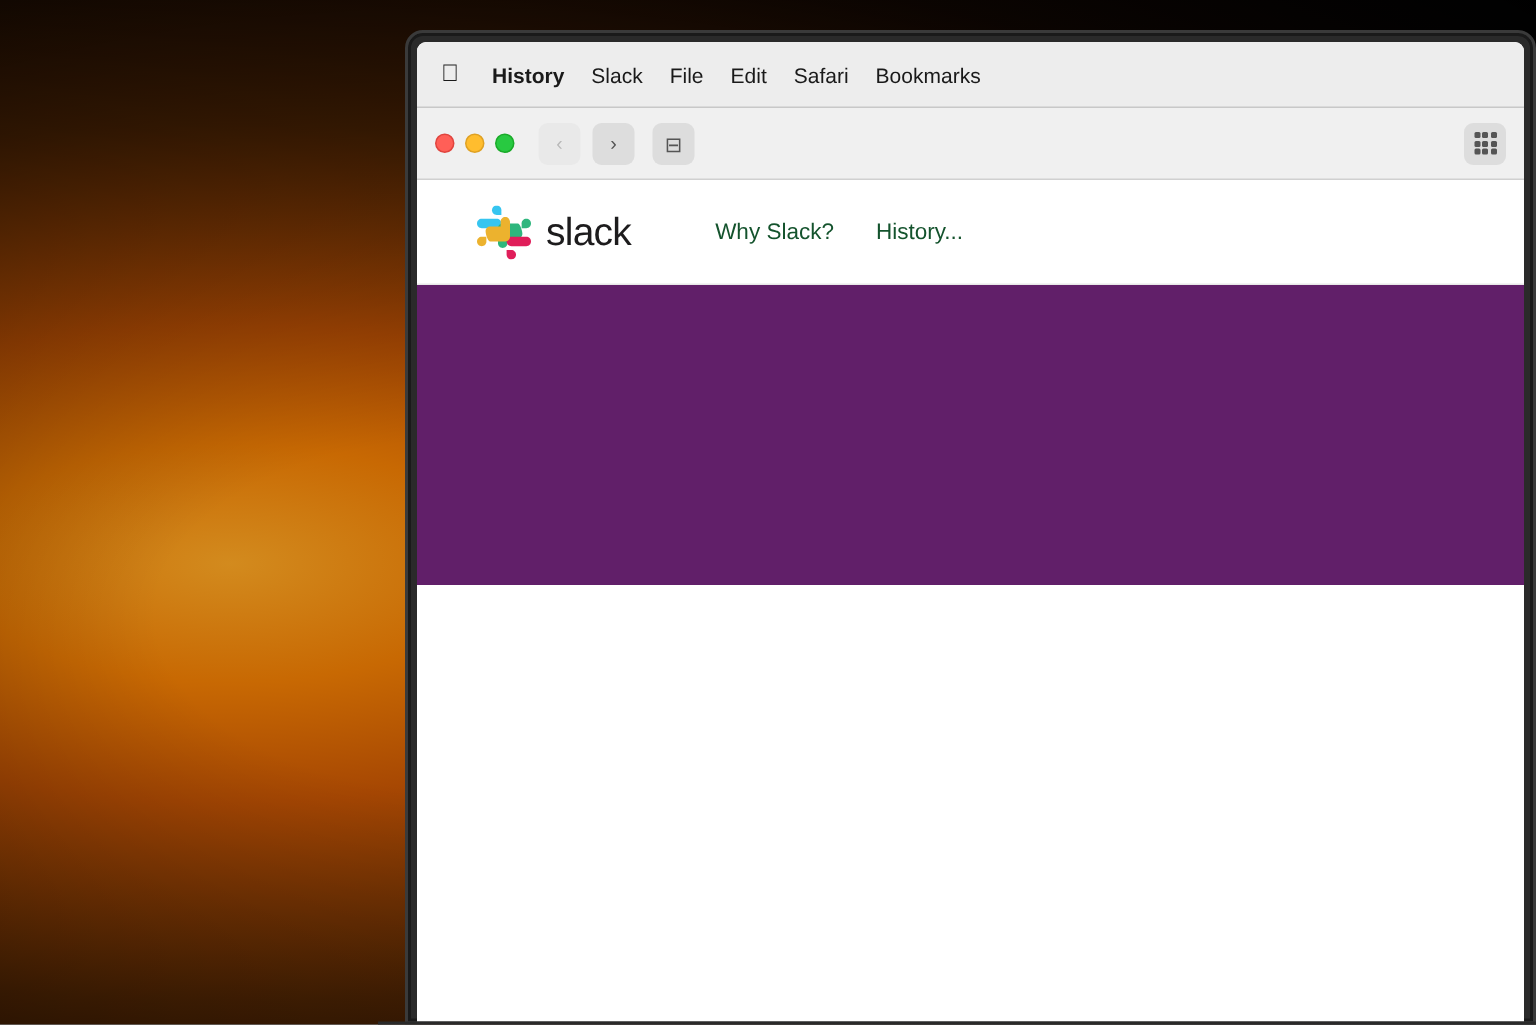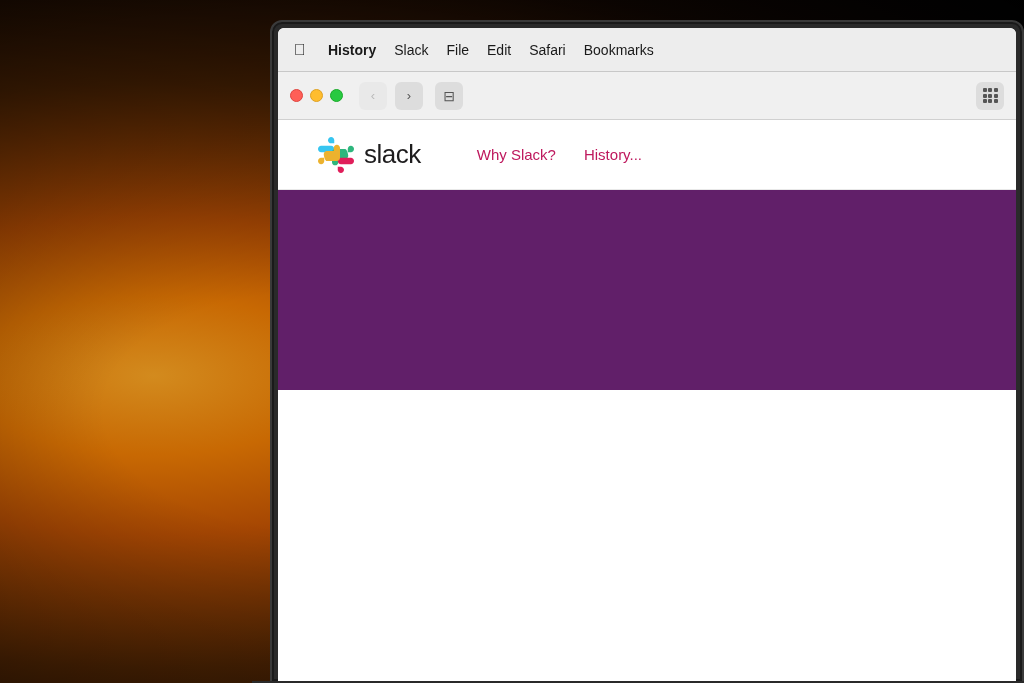--- a/index.html
+++ b/index.html
@@ -214,21 +214,21 @@
     }
 
     .nav-links {
       display: flex;
       gap: 28px;
       margin-left: 24px;
     }
 
     .nav-link {
       font-size: 15px;
-      color: #be185d;
+      color: #14532d;
       text-decoration: none;
       cursor: pointer;
       text-align: right;
     }
 
     
     .slack-hero {
       background: #611f69;
       height: 200px;
       width: 100%;

